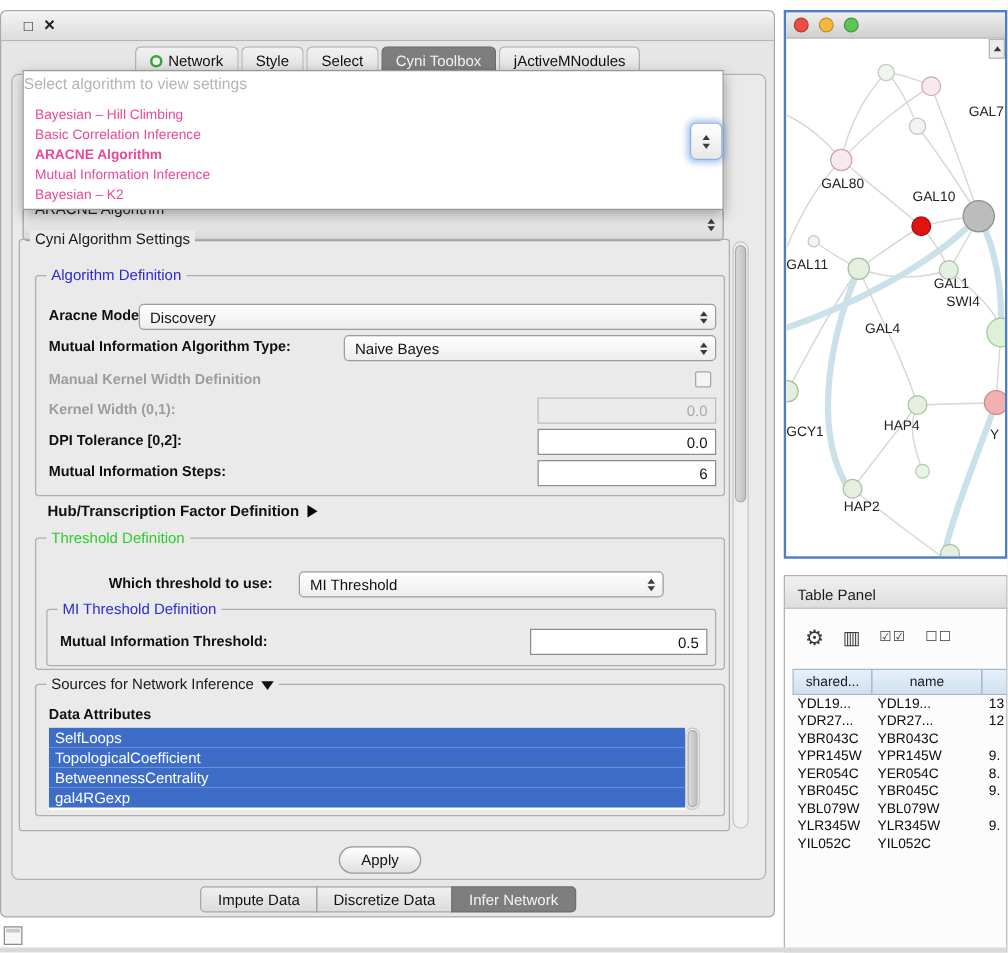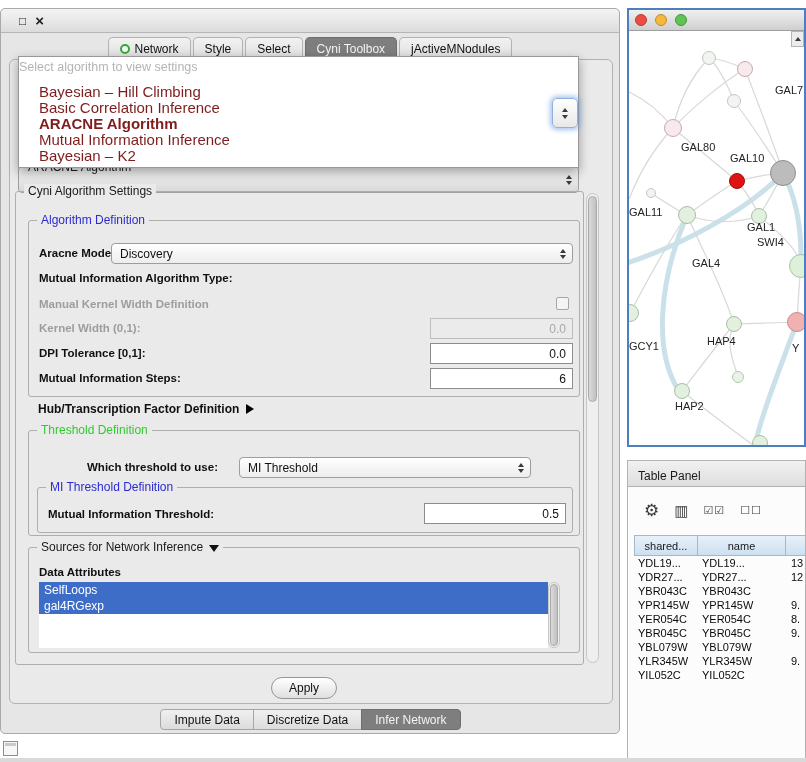--- a/index.html
+++ b/index.html
@@ -20,21 +20,21 @@
 
   .partial-combo{left:17px;top:157px;width:561px;height:27px;background:linear-gradient(#f7f7f7,#d8d8d8);border:1px solid #a0a0a0;border-radius:4px;overflow:hidden;box-sizing:border-box}
   .pc-text{position:absolute;left:9px;top:-7px;font-size:12px;color:#222;white-space:nowrap}
   .combo-arrows{position:absolute;right:6px;top:50%;transform:translateY(-50%);display:flex;flex-direction:column;gap:2px}
   .tri-u,.tri-d,.tri-r{display:block;width:0;height:0}
   .tri-u{border-left:3.5px solid transparent;border-right:3.5px solid transparent;border-bottom:4.5px solid #3a3a3a}
   .tri-d{border-left:3.5px solid transparent;border-right:3.5px solid transparent;border-top:4.5px solid #3a3a3a}
 
   .popup{left:17px;top:47px;width:561px;background:#fff;border:1px solid #989898;box-shadow:0 4px 10px rgba(0,0,0,.35);z-index:50;padding:2px 0 3px;box-sizing:border-box}
   .popup-placeholder{font-size:12.5px;color:#b4b4b4;text-align:left;height:16px;line-height:16px;margin-bottom:9px}
-  .popup-item{font-size:15px;color:#7f1d1d;height:16px;line-height:16px;padding:0 20px;white-space:nowrap}
+  .popup-item{font-size:11px;color:#ec4899;height:16px;line-height:16px;padding:0 9px;white-space:nowrap}
   .popup-item.selected{font-weight:bold}
   .spinner{left:551px;top:89px;width:26px;height:30px;background:linear-gradient(#fff,#e8e8e8);border:1px solid #8fb0dc;border-radius:5px;box-shadow:0 0 5px 2px rgba(96,150,225,.55);z-index:60;display:flex;flex-direction:column;align-items:center;justify-content:center;gap:3px;box-sizing:border-box}
 
   .grp{position:absolute;border:1px solid #aeaeae;border-radius:3px;box-sizing:border-box}
   .legend{position:absolute;top:-8px;left:8px;background:#eaeaea;padding:0 4px;font-size:12px;line-height:15px;color:#1a1a1a;white-space:nowrap}
   .grp.blue>.legend{color:#2b2bd0}
   .grp.green>.legend{color:#2fcb2f}
   .lbl{position:absolute;font-size:11.5px;font-weight:bold;color:#101010;white-space:nowrap}
   .lbl.dis{color:#9d9d9d}
   .combo{position:absolute;height:21px;background:linear-gradient(#ffffff,#ededed);border:1px solid #9d9d9d;border-radius:4px;font-size:12px;color:#111;display:flex;align-items:center;padding:0 20px 0 8px;box-sizing:border-box;white-space:nowrap}
@@ -134,28 +134,35 @@
       <span class="lbl" style="left:10px;top:26px">Aracne Mode:</span>
       <div class="combo" style="left:82px;top:22px;width:462px">
         <span>Discovery</span>
         <span class="combo-arrows">
             <i class="tri-u"></i>
             <i class="tri-d"></i>
           </span>
       </div>
 
       <span class="lbl" style="left:10px;top:51px">Mutual Information Algorithm Type:</span>
+      <div class="combo" style="left:246px;top:47px;width:298px">
+        <span>Naive Bayes</span>
+        <span class="combo-arrows">
+            <i class="tri-u"></i>
+            <i class="tri-d"></i>
+          </span>
+      </div>
 
       <span class="lbl dis" style="left:10px;top:77px">Manual Kernel Width Definition</span>
       <span class="checkbox" style="left:527px;top:76px"></span>
 
       <span class="lbl dis" style="left:10px;top:101px">Kernel Width (0,1):</span>
       <input class="txt dis" style="left: 401px; top: 97px; width: 143px;" readonly="" value="0.0">
 
-      <span class="lbl" style="left:10px;top:126px">DPI Tolerance [0,1]:</span>
+      <span class="lbl" style="left:10px;top:126px">DPI Tolerance [0,2]:</span>
       <input class="txt" style="left: 401px; top: 122px; width: 143px;" readonly="" value="0.0">
 
       <span class="lbl" style="left:10px;top:151px">Mutual Information Steps:</span>
       <input class="txt" style="left: 401px; top: 147px; width: 143px;" readonly="" value="6">
     </div>
 
     <div class="expander" style="left:22px;top:210px">
       <span>Hub/Transcription Factor Definition</span>
       <span class="tri-r"></span>
     </div>
@@ -177,20 +184,22 @@
         <span class="lbl" style="left:10px;top:20px">Mutual Information Threshold:</span>
         <input class="txt" style="left: 386px; top: 15px; width: 142px;" readonly="" value="0.5">
       </div>
     </div>
 
     <div class="grp" style="left:12px;top:355px;width:552px;height:106px">
       <span class="legend"><span>Sources for Network Inference</span><span class="tri-down"></span></span>
       <span class="lbl" style="left:10px;top:18px">Data Attributes</span>
       <div class="attr-list" id="attr-list" style="left:10px;top:34px;width:509px;height:66px">
           <div class="attr-item selected">SelfLoops</div>
+          <div class="attr-item selected">TopologicalCoefficient</div>
+          <div class="attr-item selected">BetweennessCentrality</div>
           <div class="attr-item selected">gal4RGexp</div>
         </div>
       <div class="vscroll" style="left:519px;top:34px;width:12px;height:66px">
         <div class="vthumb" style="top:1px;height:62px"></div>
       </div>
     </div>
   </div>
 
   <div class="vscroll" style="left:585px;top:184px;width:13px;height:470px">
     <div class="vthumb" style="top:2px;height:206px"></div>
@@ -270,21 +279,21 @@
         <div class="node" style="left: 122px; top: 177px; width: 16px; height: 16px; background: rgb(227, 240, 224); border-color: rgb(168, 191, 166);"></div>
         <div class="node" style="left: 49px; top: 175px; width: 18px; height: 18px; background: rgb(227, 240, 224); border-color: rgb(168, 191, 166);"></div>
         <div class="node" style="left: 17px; top: 157px; width: 10px; height: 10px; background: rgb(241, 244, 240); border-color: rgb(194, 200, 194);"></div>
         <div class="node" style="left: 160px; top: 223px; width: 24px; height: 24px; background: rgb(221, 240, 216); border-color: rgb(165, 196, 160);"></div>
         <div class="node" style="left: -8px; top: 273px; width: 18px; height: 18px; background: rgb(227, 240, 224); border-color: rgb(168, 191, 166);"></div>
         <div class="node" style="left: 97px; top: 285px; width: 16px; height: 16px; background: rgb(227, 240, 224); border-color: rgb(168, 191, 166);"></div>
         <div class="node" style="left: 158px; top: 281px; width: 20px; height: 20px; background: rgb(242, 177, 177); border-color: rgb(201, 137, 137);"></div>
         <div class="node" style="left: 45px; top: 352px; width: 16px; height: 16px; background: rgb(227, 240, 224); border-color: rgb(168, 191, 166);"></div>
         <div class="node" style="left: 103px; top: 340px; width: 12px; height: 12px; background: rgb(234, 243, 232); border-color: rgb(180, 200, 178);"></div>
         <div class="node" style="left: 123px; top: 404px; width: 16px; height: 16px; background: rgb(227, 240, 224); border-color: rgb(168, 191, 166);"></div>
-        <div class="nlabel" style="left: 28px; top: 110px; margin-left: 24px;">GAL80</div>
+        <div class="nlabel" style="left: 28px; top: 110px;">GAL80</div>
         <div class="nlabel" style="left: 146px; top: 53px;">GAL7</div>
         <div class="nlabel" style="left: 101px; top: 121px;">GAL10</div>
         <div class="nlabel" style="left: 0px; top: 175px;">GAL11</div>
         <div class="nlabel" style="left: 118px; top: 166px; margin-top: 24px;">GAL1</div>
         <div class="nlabel" style="left: 128px; top: 205px;">SWI4</div>
         <div class="nlabel" style="left: 63px; top: 226px;">GAL4</div>
         <div class="nlabel" style="left: 0px; top: 309px;">GCY1</div>
         <div class="nlabel" style="left: 78px; top: 304px;">HAP4</div>
         <div class="nlabel" style="left: 163px; top: 311px;">Y</div>
         <div class="nlabel" style="left: 46px; top: 369px;">HAP2</div>

